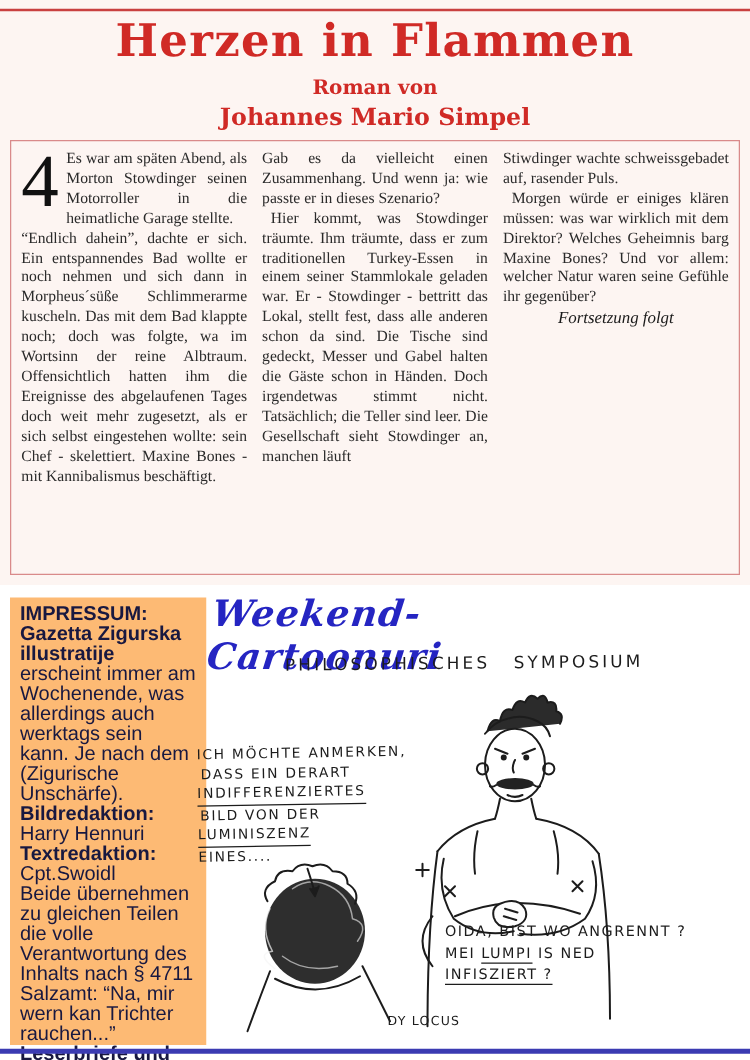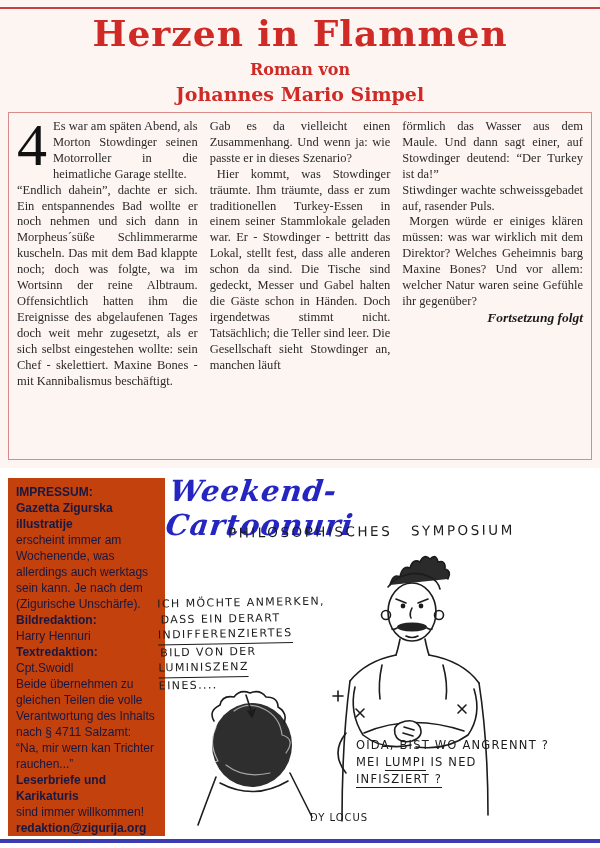--- a/index.html
+++ b/index.html
@@ -17,25 +17,25 @@
   .sub2    { top:83px; font-size:19px; }
 
   .article-box { position:absolute; left:8px; top:112px; width:566px; height:334px;
                  border:1px solid #d98a8a; padding:6px 8px; display:flex; gap:12px; }
   .col { width:181px; font-size:12.5px; line-height:15.9px; text-align:justify;
          color:#2a2a2a; hyphens:auto; -webkit-hyphens:auto; }
   .col p { margin:0; }
   .ind { text-indent:7px; }
   .dropcap { float:left; font-size:60px; line-height:48px; padding:2px 6px 0 0; color:#111;
              font-family:"Liberation Serif", serif; }
-  .cont { text-align:right; font-weight:bold; font-style:italic; font-size:13.5px; margin-top:2px; color:#1a1a1a; }
+  .cont { text-align:center; font-weight:normal; font-style:italic; font-size:13.5px; margin-top:2px; color:#1a1a1a; }
 
   .impressum { position:absolute; left:8px; top:478px; width:141px; height:346px;
-               background:#c2410c; padding:6px 8px;
-               font-family:"Liberation Sans", sans-serif; font-size:12px; line-height:16px;
+               background:#fdba74; padding:6px 8px;
+               font-family:"Liberation Sans", sans-serif; font-size:16px; line-height:16px;
                color:#181840; }
   .impressum p { margin:0; }
   .imp-b { font-weight:bold; }
   .imp-email { margin-top:16px; font-weight:bold; }
 
   .cartoon-title { position:absolute; left:168px; top:474px; width:330px;
                    font-family:"DejaVu Serif", serif; font-style:italic; font-weight:bold;
                    font-size:29px; color:#2525c2; transform:skewX(-7deg); letter-spacing:1px; }
 
   .cartoon { position:absolute; left:150px; top:515px; width:450px; height:325px;
@@ -66,21 +66,20 @@
   <div class="article-box">
     <div class="col">
       <p><span class="dropcap">4</span><span>Es war am späten Abend, als Morton Stowdinger seinen Motorroller in die heimatliche Garage stellte.</span></p>
       <p>“Endlich dahein”, dachte er sich. Ein entspannendes Bad wollte er noch nehmen und sich dann in Morpheus´süße Schlimmerarme kuscheln. Das mit dem Bad klappte noch; doch was folgte, wa im Wortsinn der reine Albtraum. Offensichtlich hatten ihm die Ereignisse des abgelaufenen Tages doch weit mehr zugesetzt, als er sich selbst eingestehen wollte: sein Chef - skelettiert. Maxine Bones - mit Kannibalismus beschäftigt.</p>
     </div>
     <div class="col">
       <p>Gab es da vielleicht einen Zusammenhang. Und wenn ja: wie passte er in dieses Szenario?</p>
       <p class="ind">Hier kommt, was Stowdinger träumte. Ihm träumte, dass er zum traditionellen Turkey-Essen in einem seiner Stammlokale geladen war. Er - Stowdinger - bettritt das Lokal, stellt fest, dass alle anderen schon da sind. Die Tische sind gedeckt, Messer und Gabel halten die Gäste schon in Händen. Doch irgendetwas stimmt nicht. Tatsächlich; die Teller sind leer. Die Gesellschaft sieht Stowdinger an, manchen läuft</p>
     </div>
     <div class="col">
-      <p>förmlich das Wasser aus dem Maule. Und dann sagt einer, auf Stowdinger deutend: “Der Turkey ist da!”</p>
       <p>Stiwdinger wachte schweissgebadet auf, rasender Puls.</p>
       <p class="ind">Morgen würde er einiges klären müssen: was war wirklich mit dem Direktor? Welches Geheimnis barg Maxine Bones? Und vor allem: welcher Natur waren seine Gefühle ihr gegenüber?</p>
       <p class="cont">Fortsetzung folgt</p>
     </div>
   </div>
 
   <div class="impressum">
     <p class="imp-b">IMPRESSUM:</p>
     <p class="imp-b">Gazetta Zigurska illustratije</p>
     <p>erscheint immer am Wochenende, was allerdings auch werktags sein kann. Je nach dem (Zigurische Unschärfe).</p>

